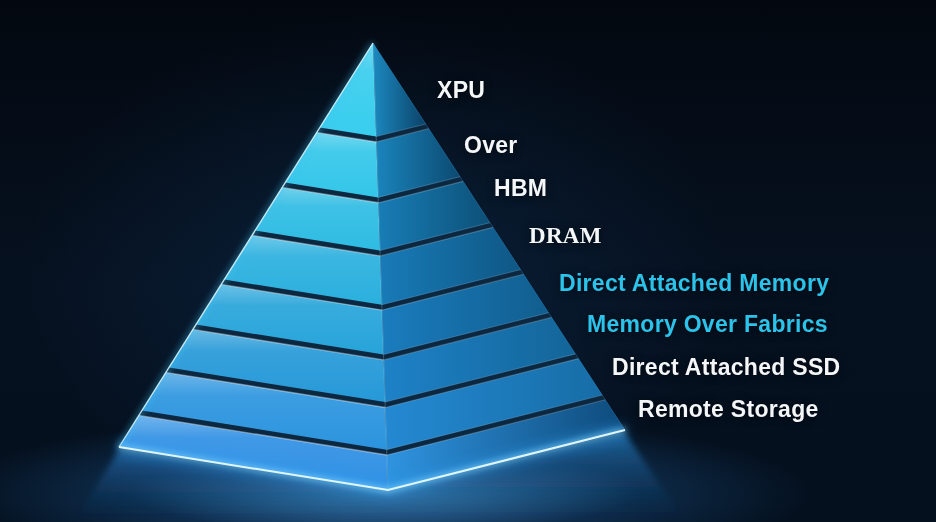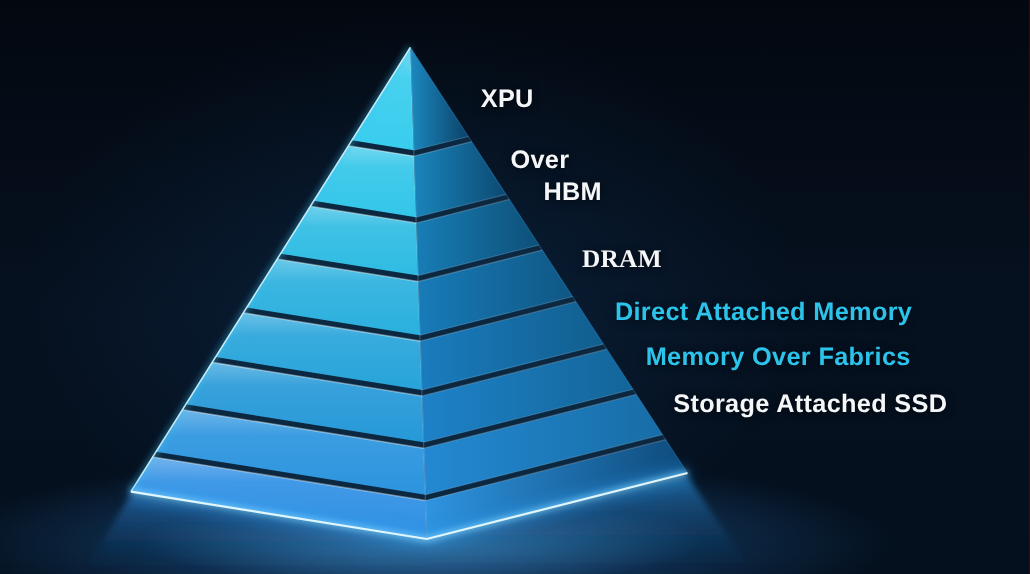--- a/index.html
+++ b/index.html
@@ -1,37 +1,37 @@
 <!DOCTYPE html>
 <html><head>
 <meta charset="utf-8">
 <style>
   html,body{margin:0;padding:0;background:#000;}
   .stage{
     position:relative;
     width:936px;height:522px;
     overflow:hidden;
-    background:#7f1d1d;
+    background:#0f172a;
     font-family:"Liberation Sans",sans-serif;
   }
   #pyramid-svg{position:absolute;left:0;top:0;width:936px;height:522px;display:block;}
   .labels{position:absolute;left:0;top:0;width:100%;height:100%;pointer-events:none;}
   .tier-label{
     position:absolute;
     transform:translateY(-50%);
     font-weight:700;
     font-size:23px;
     letter-spacing:.3px;
     white-space:nowrap;
     color:#f4f6f8;
     text-shadow:0 1px 8px rgba(0,0,0,.65);
   }
   #label-0{left:437px;top:90px}
   #label-1{left:464px;top:145px}
-  #label-2{left:494px;top:174px}
+  #label-2{left:494px;top:188px}
   #label-3{left:529px;top:236px}
   #label-4{left:559px;top:283px}
   #label-5{left:587px;top:324px}
   #label-6{left:612px;top:367px}
   #label-7{left:638px;top:409px}
 </style>
 </head>
 <body>
 
 <div class="stage">
@@ -194,15 +194,16 @@
       <polyline points="119.0,447.0 388.0,490.0 625.0,430.0" fill="none" stroke="#7fd4ff" stroke-width="4.5" opacity="0.8" filter="url(#b4)"></polyline>
       <polyline points="119.0,447.0 388.0,490.0 625.0,430.0" fill="none" stroke="#e8fbff" stroke-width="2" opacity="0.95"></polyline>
     </svg>
   <div class="labels">
     <div class="tier-label" id="label-0" style="color: rgb(244, 246, 248);">XPU</div>
     <div class="tier-label" id="label-1" style="color: rgb(244, 246, 248);">Over</div>
     <div class="tier-label" id="label-2" style="color: rgb(244, 246, 248);">HBM</div>
     <div class="tier-label" id="label-3" style="color: rgb(244, 246, 248); font-family: Liberation Serif, serif;">DRAM</div>
     <div class="tier-label" id="label-5" style="color: rgb(43, 195, 234);">Memory Over Fabrics</div>
     <div class="tier-label" id="label-4" style="color: rgb(43, 195, 234);">Direct Attached Memory</div>
-    <div class="tier-label" id="label-6" style="color: rgb(244, 246, 248);">Storage Attached SSD</div>
+    <div class="tier-label" id="label-6" style="color: rgb(244, 246, 248);">Direct Attached SSD</div>
+    <div class="tier-label" id="label-7" style="color: rgb(244, 246, 248);">Remote Storage</div>
   </div>
 </div>
 
 </body></html>

